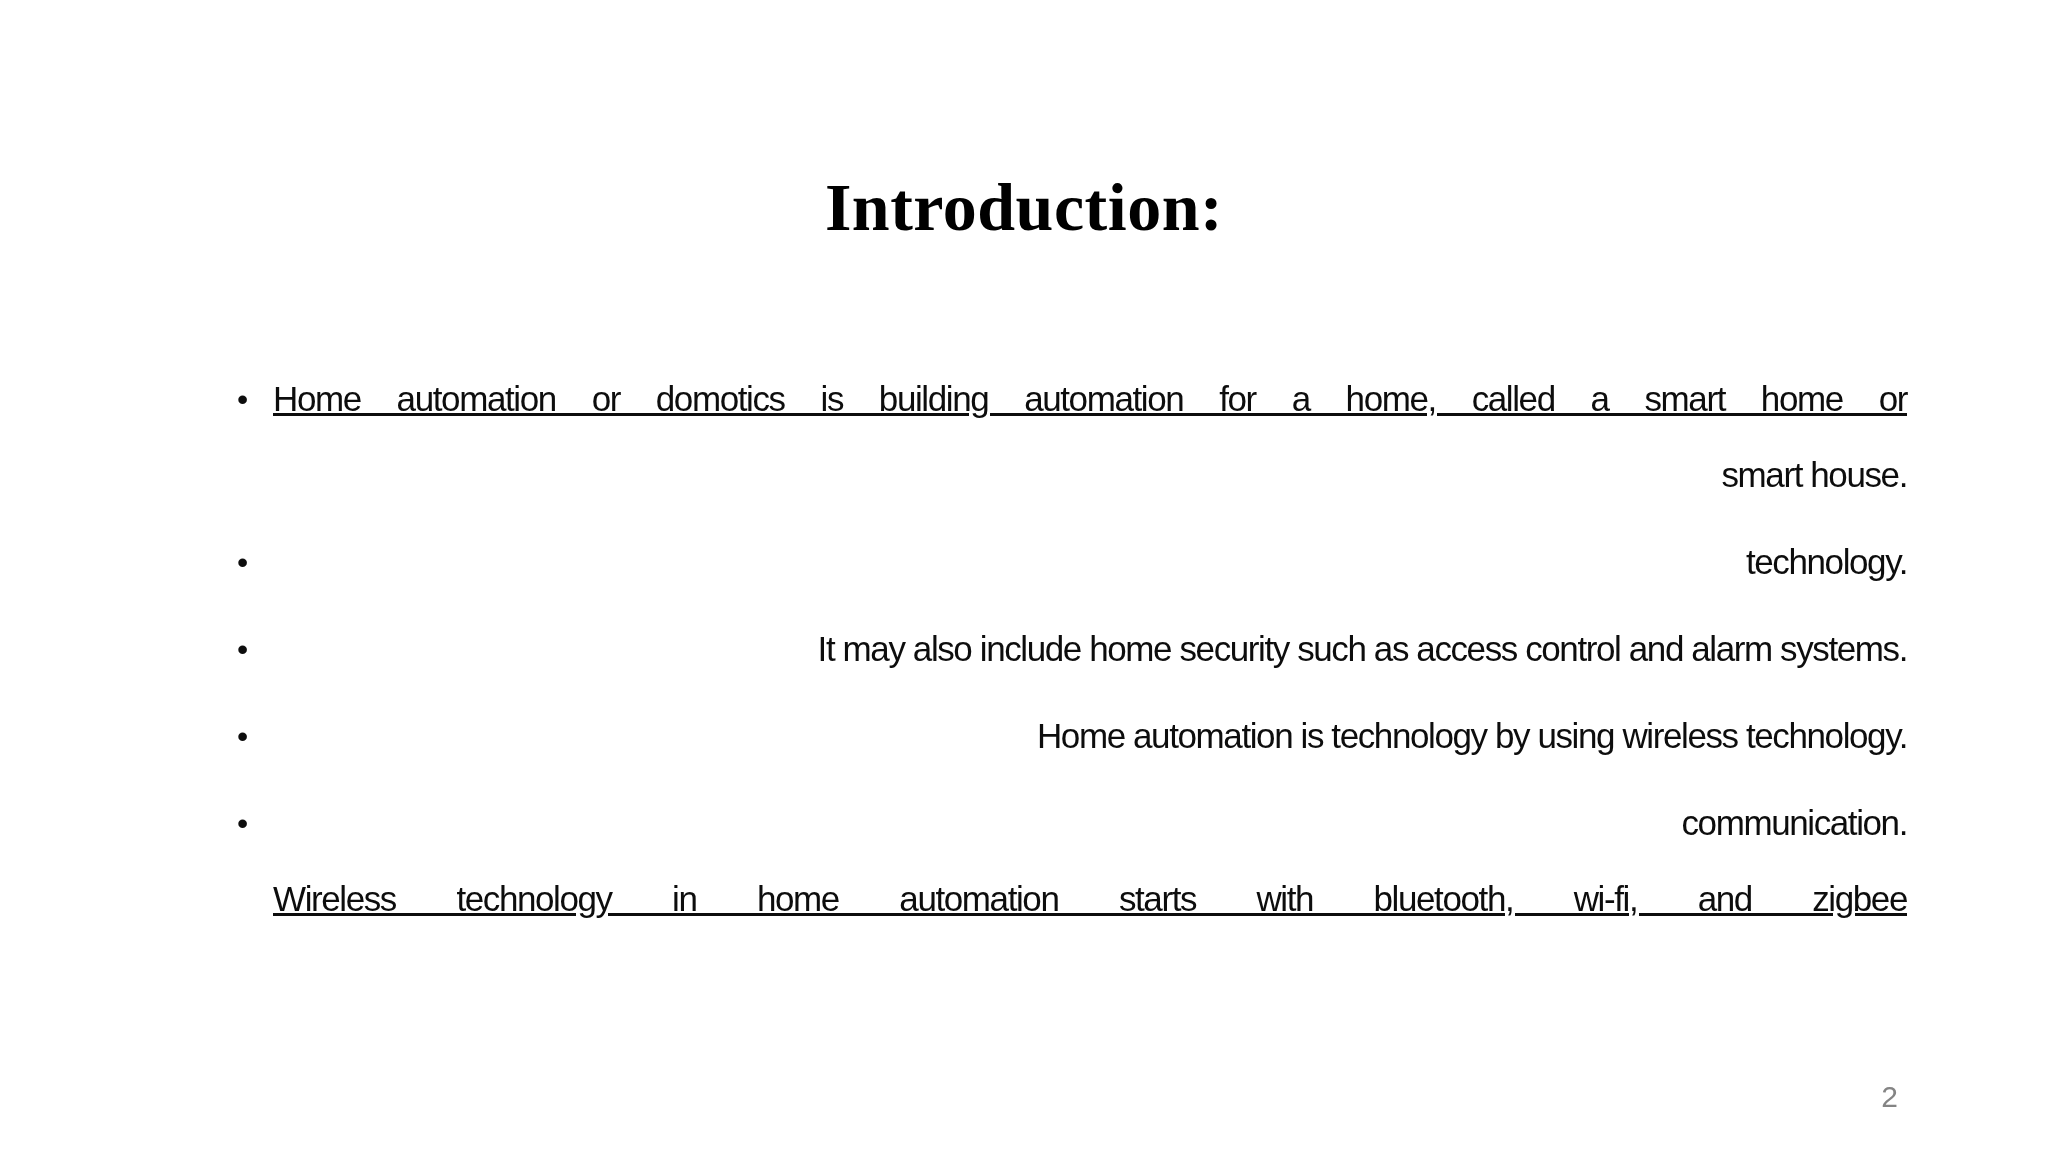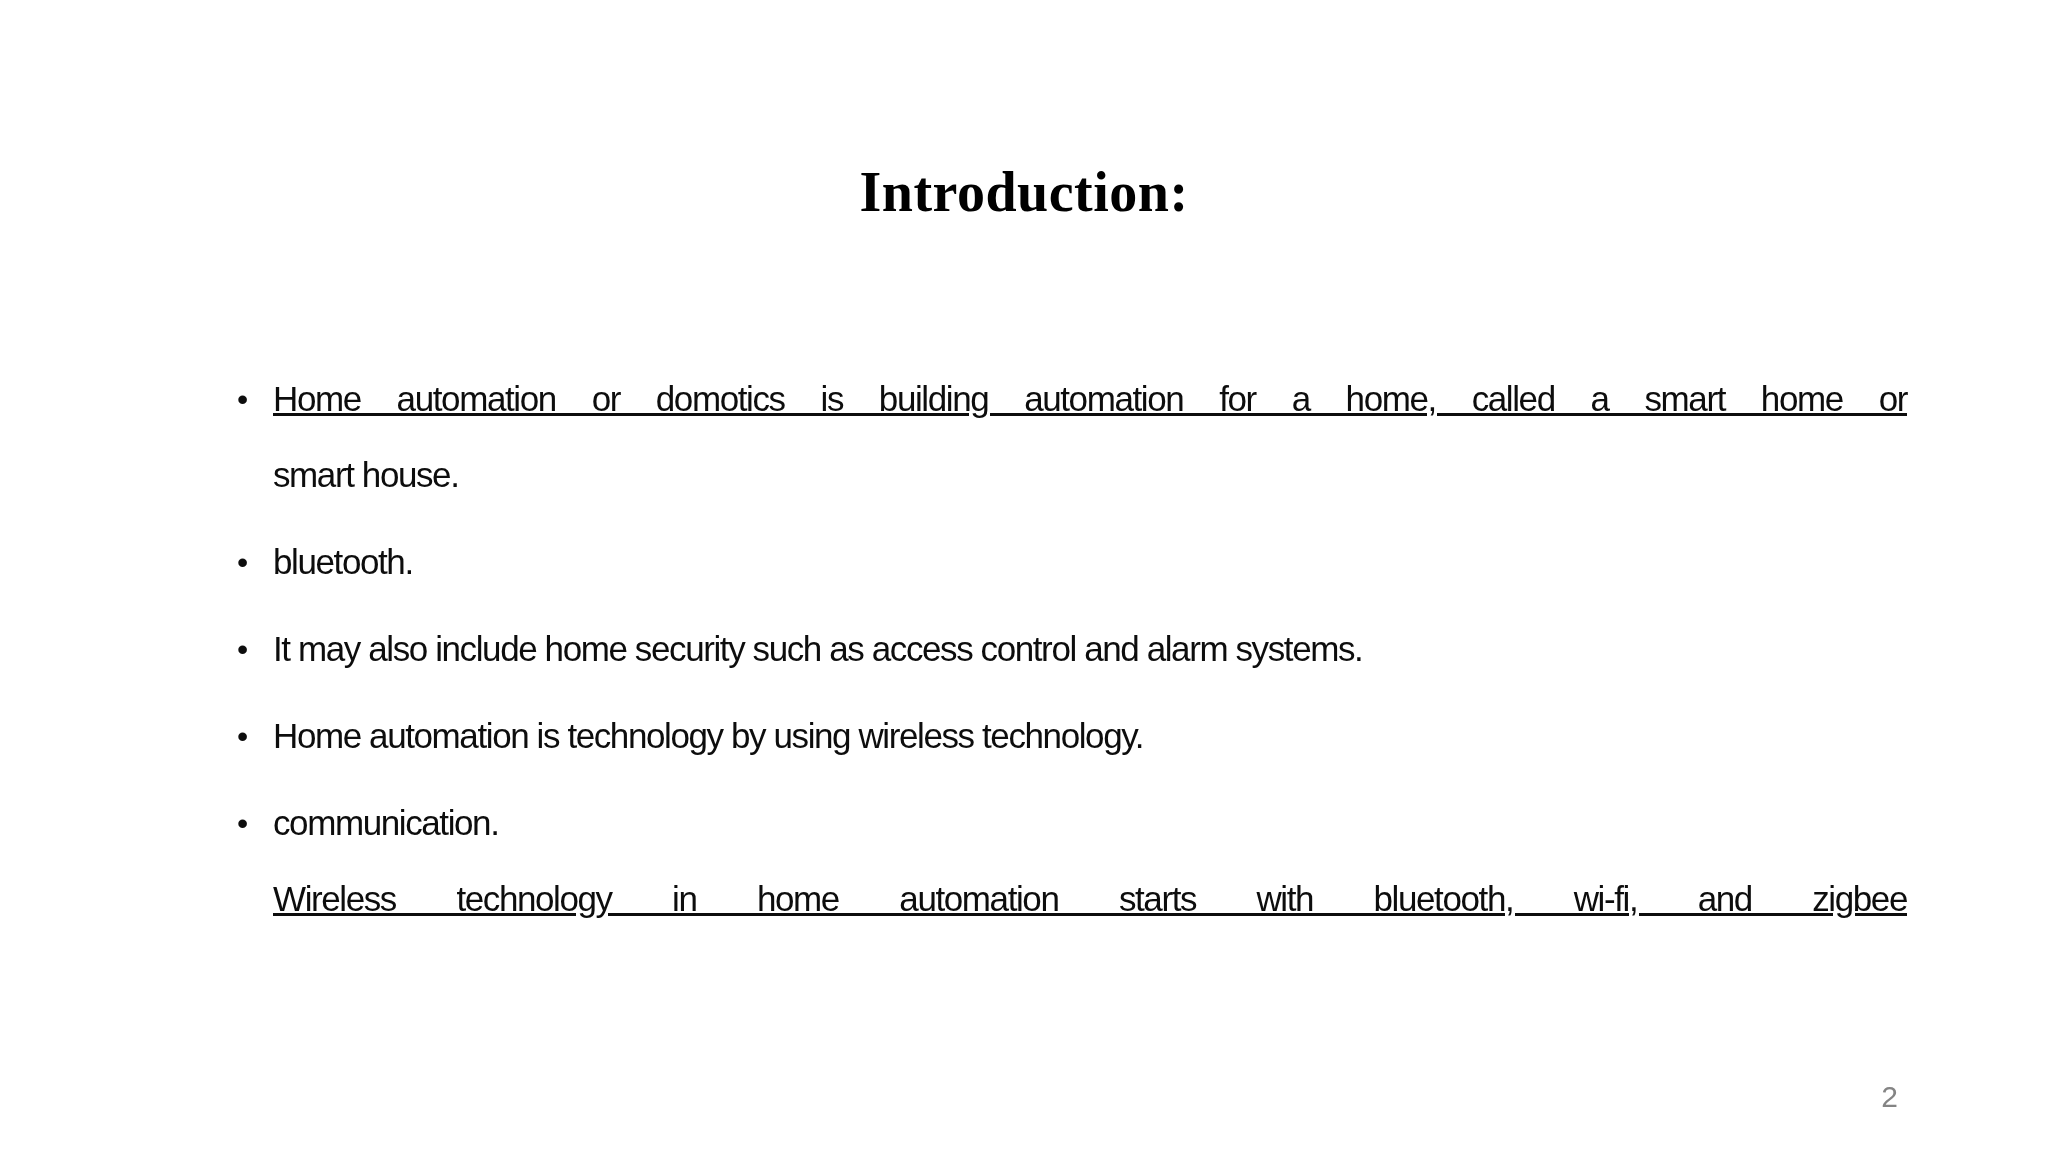--- a/index.html
+++ b/index.html
@@ -20,21 +20,21 @@
     background: #ffffff;
   }
   .title {
     position: absolute;
     top: 122px;
     left: 0;
     right: 0;
     text-align: center;
     font-family: "Liberation Serif", serif;
     font-weight: bold;
-    font-size: 56px;
+    font-size: 68px;
     color: #000000;
     letter-spacing: 0.5px;
   }
   .bullets {
     position: absolute;
     top: 361px;
     left: 237px;
     right: 141px;
     margin: 0;
     padding: 0;
@@ -53,21 +53,21 @@
   }
   .marker {
     position: absolute;
     left: 0;
     top: 0;
     line-height: 76px;
     font-size: 32px;
   }
   .bline {
     display: block;
-    text-align: left;
+    text-align: right;
     white-space: normal;
   }
   .bline.j {
     text-align: justify;
     text-align-last: justify;
     text-decoration: underline;
   }
   .page-number {
     position: absolute;
     right: 150px;
@@ -83,21 +83,21 @@
 <div class="slide">
   <h1 class="title">Introduction:</h1>
 
   <ul class="bullets" id="bullet-list">
       <li>
       <span class="marker">•</span>
       <span class="btext"><span class="bline j">Home automation or domotics is building automation for a home, called a smart home or</span><span class="bline">smart house.</span></span>
     </li>
       <li>
       <span class="marker">•</span>
-      <span class="btext"><span class="bline">bluetooth.</span></span>
+      <span class="btext"><span class="bline">technology.</span></span>
     </li>
       <li>
       <span class="marker">•</span>
       <span class="btext"><span class="bline">It may also include home security such as access control and alarm systems.</span></span>
     </li>
       <li>
       <span class="marker">•</span>
       <span class="btext"><span class="bline">Home automation is technology by using wireless technology.</span></span>
     </li>
       <li>

